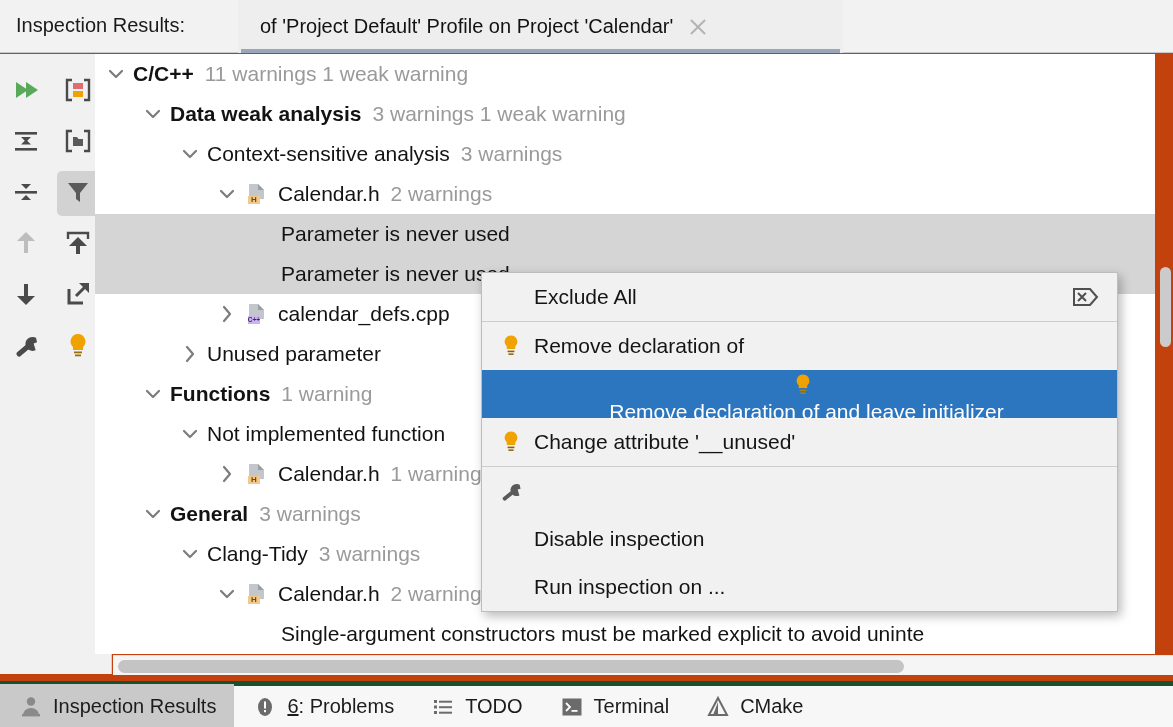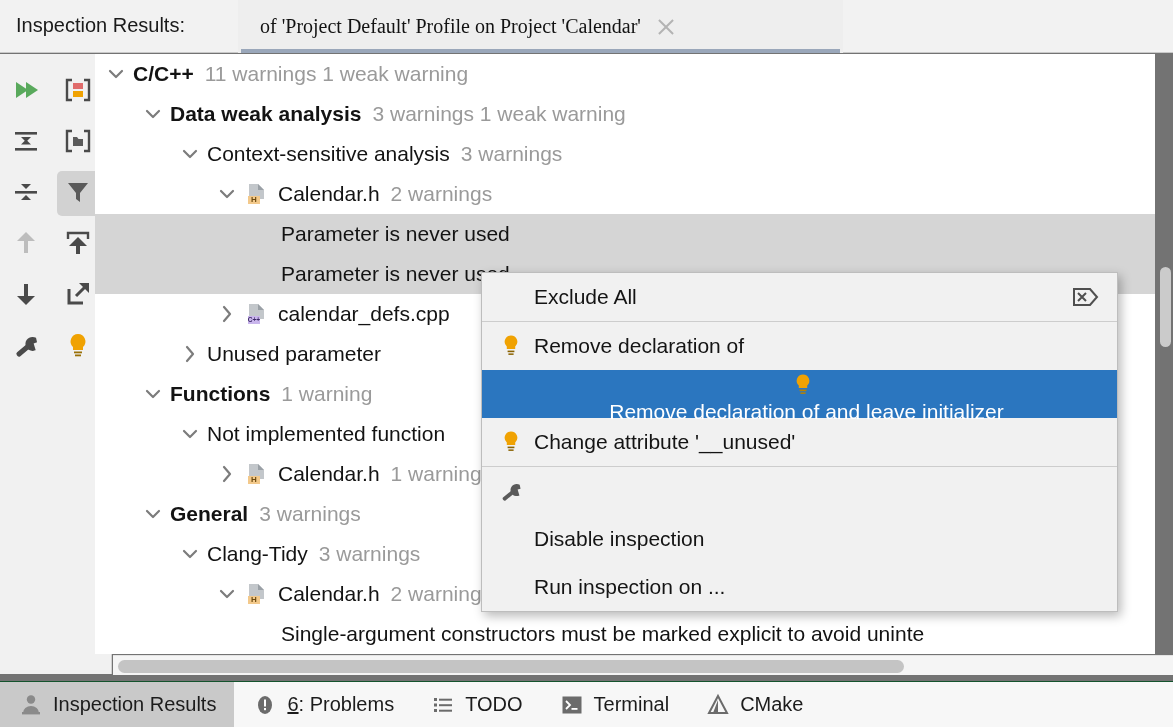--- a/index.html
+++ b/index.html
@@ -3,36 +3,36 @@
 <meta charset="utf-8">
 <style>
   * { box-sizing: border-box; margin: 0; padding: 0; }
   html, body {
     width: 1173px; height: 727px;
     font-family: "Liberation Sans", sans-serif;
     background: #ffffff;
     overflow: hidden;
     -webkit-font-smoothing: antialiased;
   }
-  #root { position: relative; width: 1173px; height: 727px; background: #737373; }
+  #root { position: relative; width: 1173px; height: 727px; background: #c2410c; }
 
   
   .header {
     position: absolute; left: 0; top: 0; width: 1173px; height: 53px;
     background: #f2f2f2;
     border-bottom: 1px solid #c9c9c9;
   }
   .header-label {
     position: absolute; left: 16px; top: 14px;
     font-size: 20px; color: #1a1a1a; white-space: nowrap;
   }
   .tab-active {
     position: absolute; left: 238px; top: 0; height: 53px; width: 605px;
     background: #eeeeee;
-    display: flex; align-items: center; font-family: Liberation Serif, serif;
+    display: flex; align-items: center;
   }
   .tab-active::after {
     content: ""; position: absolute; left: 3px; right: 3px; bottom: 0; height: 4px;
     background: #9aa7ba;
   }
   .tab-title {
     font-size: 20px; color: #121212; white-space: nowrap; margin-left: 22px;
   }
   .tab-close {
     margin-left: 14px; width: 22px; height: 22px; position: relative; flex: 0 0 auto;
@@ -114,21 +114,21 @@
   .mi-icon { width: 30px; height: 30px; margin-right: 8px; flex: 0 0 auto;
              display: flex; align-items: center; justify-content: center; }
   .mi-text { flex: 1 1 auto; }
   .mi-right { margin-left: auto; margin-right: 16px; display:flex; align-items:center; }
   .mi-sep { height: 1px; background: #cdcdcd; margin: 0; }
   .mi-indent { padding-left: 52px; gap: 28px; }
 
   
   .bottombar {
     position: absolute; left: 0; bottom: 0; width: 1173px; height: 46px;
-    background: #f7f7f7; border-top: 1px solid #14532d;
+    background: #f7f7f7; border-top: 5px solid #14532d;
     display: flex; align-items: center;
   }
   .bt {
     display: flex; align-items: center; height: 46px; padding: 0 18px;
     font-size: 20px; color: #1c1c1c; cursor: default; white-space: nowrap;
   }
   .bt.active { background: #c9c9c9; }
   .bt-icon { width: 26px; height: 26px; margin-right: 9px; flex: 0 0 auto;
              display:flex; align-items:center; justify-content:center; }
   .mnemonic { text-decoration: underline; }

